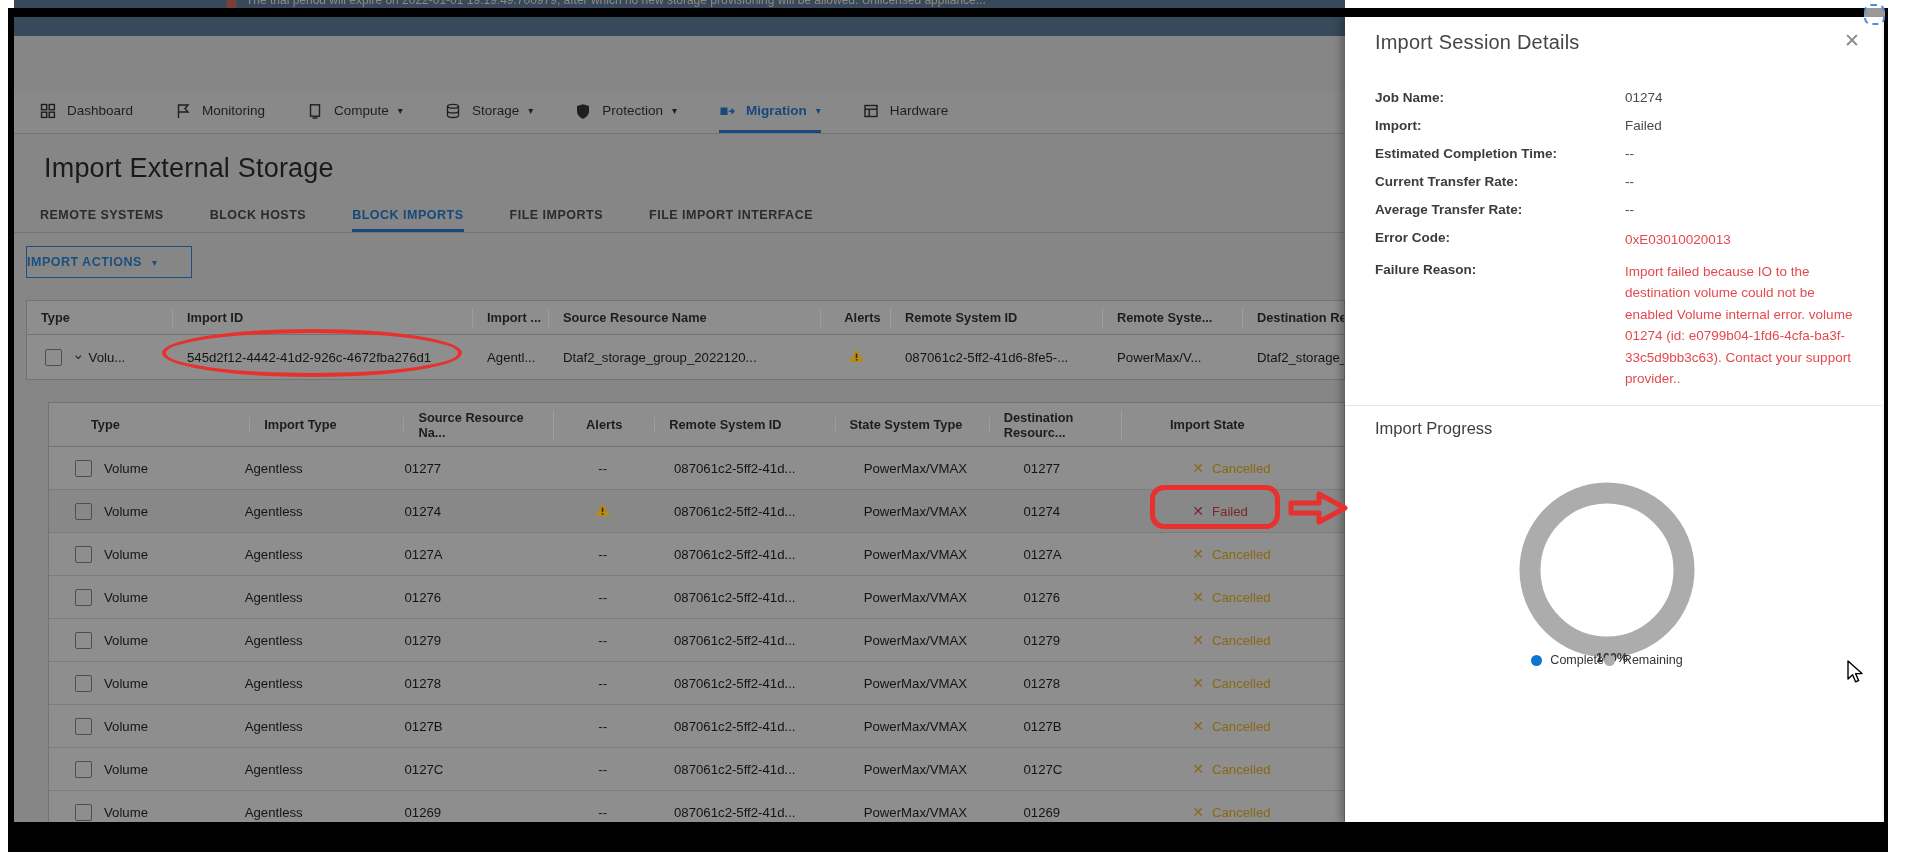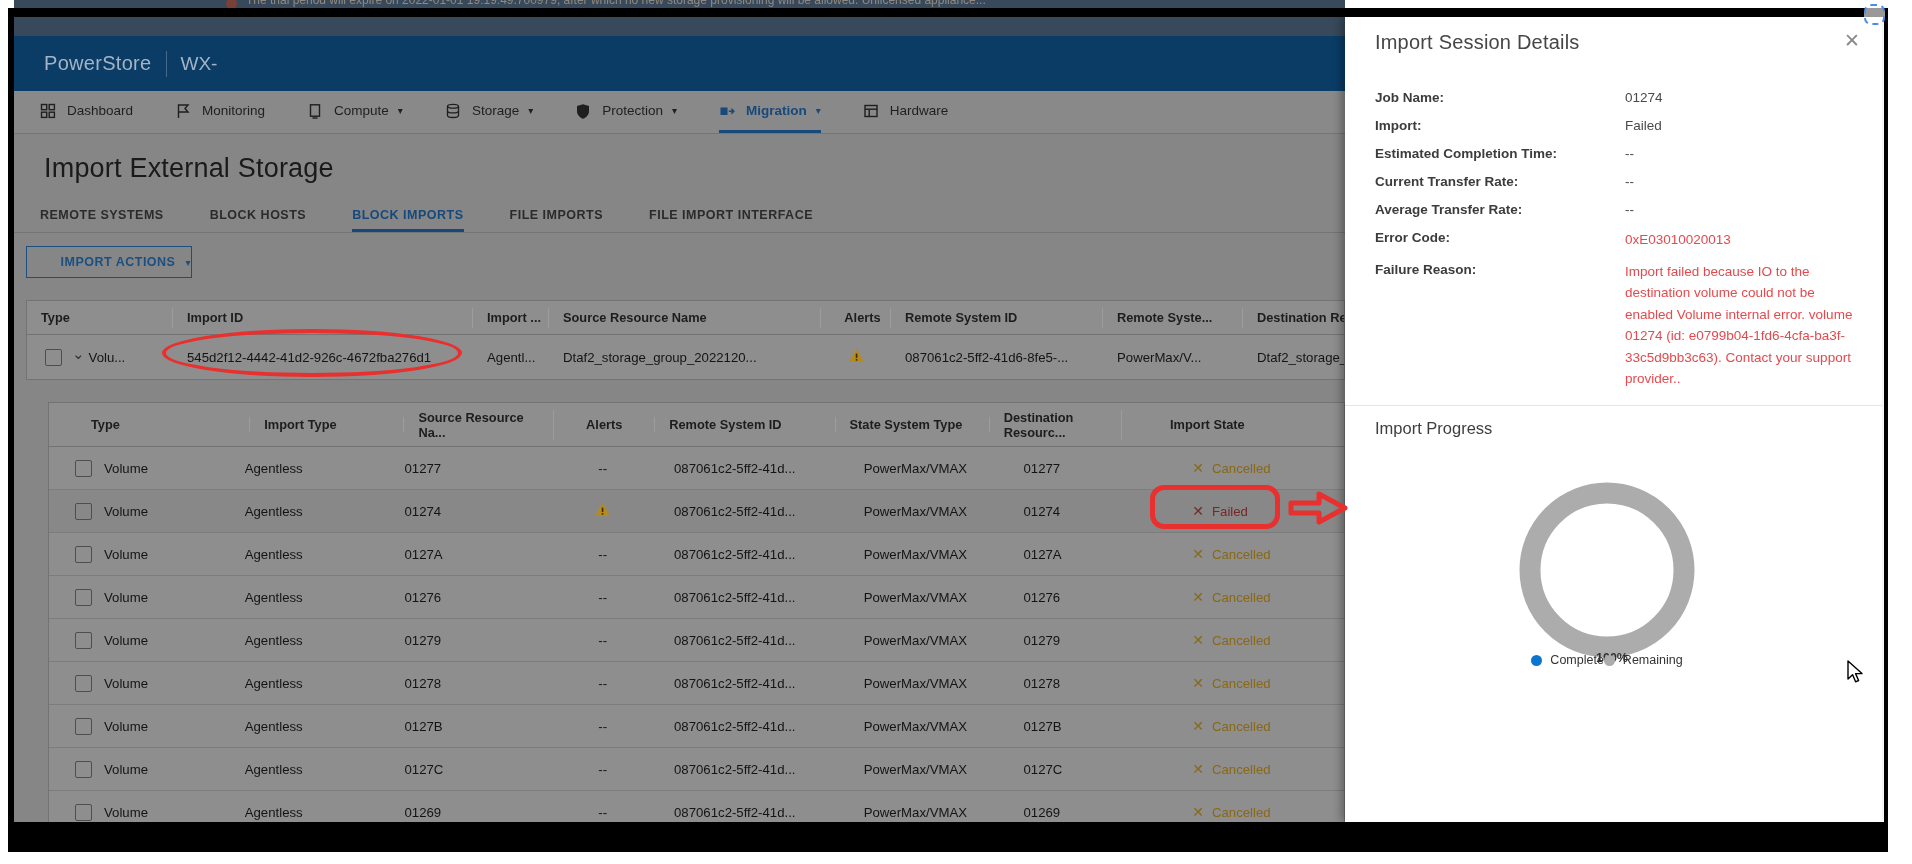--- a/index.html
+++ b/index.html
@@ -37,21 +37,21 @@
   .pagetitle{left:44px;top:153px;font-size:27px;color:#1a1a1a;font-weight:400;letter-spacing:.2px;}
 
   
   .tabs{left:14px;top:200px;width:1331px;height:33px;border-bottom:1px solid #747474;
         display:flex;align-items:stretch;gap:46px;padding-left:26px;}
   .tab{display:flex;align-items:center;font-size:12.5px;font-weight:700;letter-spacing:.5px;color:#2b2b2b;
        border-bottom:3px solid transparent;box-sizing:border-box;cursor:pointer;}
   .tab.active{color:#15497C;border-bottom-color:#15497C;}
 
   .btn-actions{left:26px;top:246px;width:166px;height:32px;border:1px solid #1B4F80;color:#1B4F80;
-       font-size:12.5px;font-weight:700;letter-spacing:.5px;display:flex;align-items:center;justify-content:flex-end;gap:12px;
+       font-size:12.5px;font-weight:700;letter-spacing:.5px;display:flex;align-items:center;justify-content:flex-start;gap:12px;
        background:transparent;cursor:pointer;}
 
   
   .tbl{background:#8E8E8E;border:1px solid #737373;}
   .maintable{left:26px;top:300px;width:1319px;}
   .hrow{display:flex;height:33px;align-items:center;border-bottom:1px solid #737373;font-size:12.8px;font-weight:700;color:#1d1d1d;}
   .hrow .hc{box-sizing:border-box;padding-left:14px;height:20px;line-height:20px;border-right:1px solid #9d9d9d;white-space:nowrap;overflow:hidden;}
   .hrow .hc:last-child{border-right:none;}
   .drow{display:flex;height:44px;align-items:center;font-size:13.2px;color:#141414;}
   .dc{box-sizing:border-box;padding-left:14px;white-space:nowrap;overflow:hidden;}
@@ -110,25 +110,20 @@
 <div id="root">
 
   <div class="abs appbg"></div>
 
   <div class="abs banner">
     <span class="bicon"></span>
     <span class="btxt">The trial period will expire on 2022-01-01 19:19:49.700979, after which no new storage provisioning will be allowed. Unlicensed appliance...</span>
   </div>
   <div class="abs banner2"></div>
 
-  <div class="abs apphead">
-    <span class="logo">PowerStore</span>
-    <span class="logo-div"></span>
-    <span class="cluster">WX-</span>
-  </div>
 
   <div class="abs nav">
     <div class="nav-item">
       <svg width="16" height="16" viewBox="0 0 16 16" fill="none" stroke="currentColor" stroke-width="1.4">
           <rect x="1.5" y="1.5" width="5.2" height="5.2"></rect>
           <rect x="9.2" y="1.5" width="5.2" height="5.2"></rect>
           <rect x="1.5" y="9.2" width="5.2" height="5.2"></rect>
           <rect x="9.2" y="9.2" width="5.2" height="5.2"></rect>
         </svg>
       <span>Dashboard</span>

